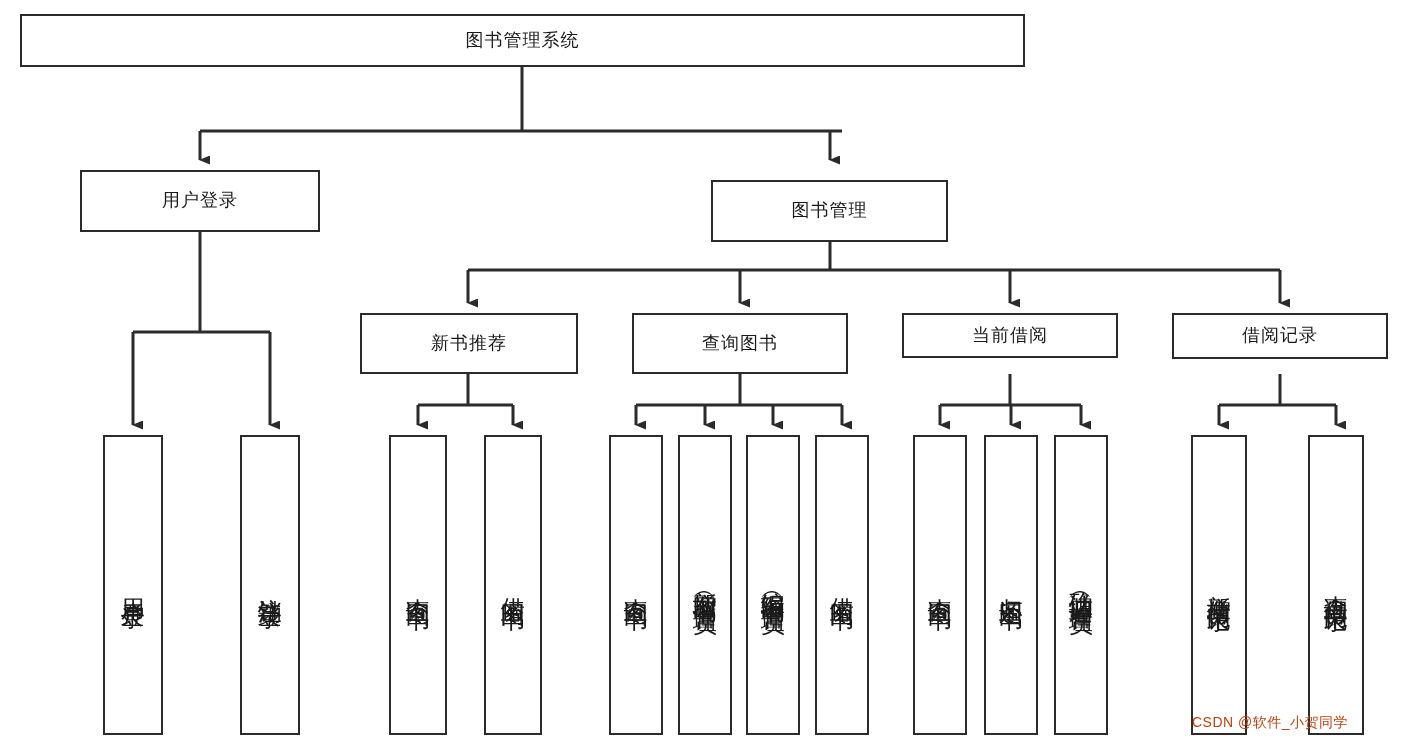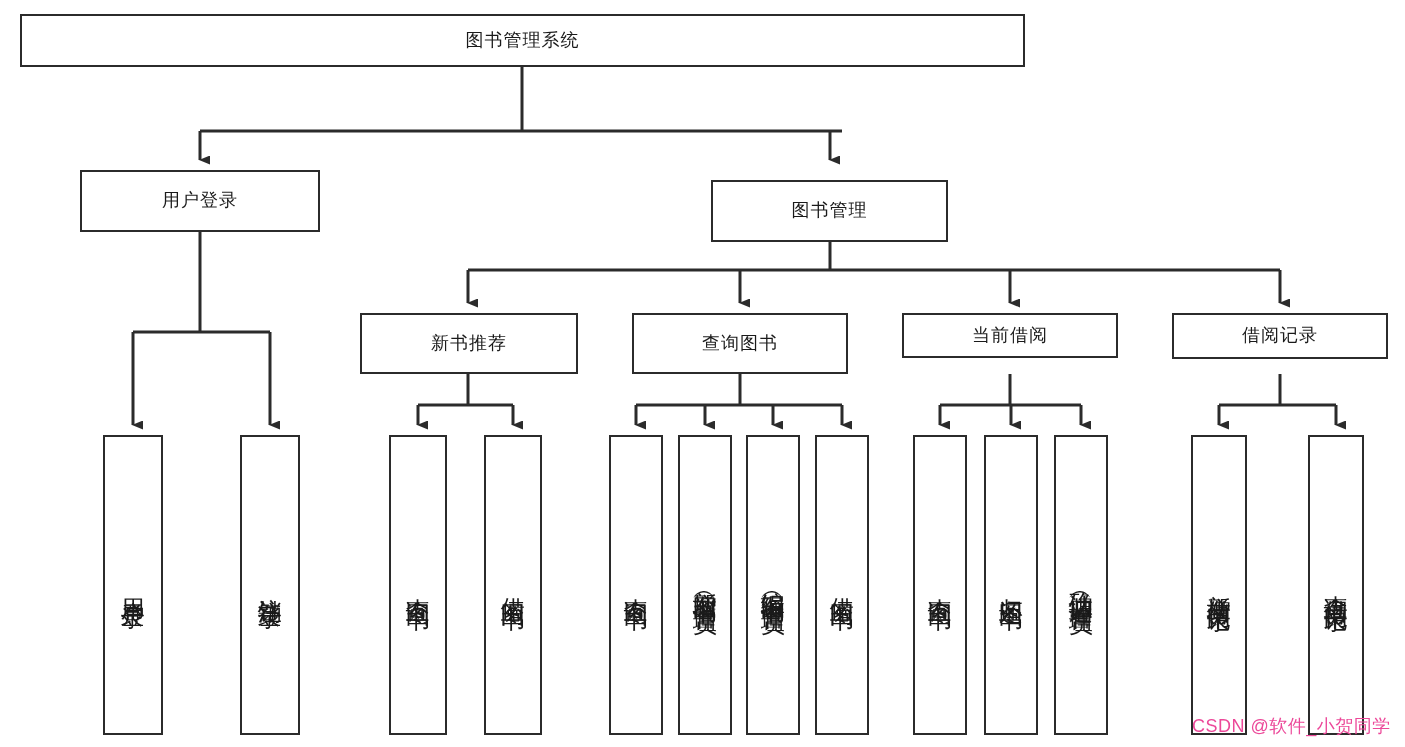--- a/index.html
+++ b/index.html
@@ -54,22 +54,22 @@
     text-orientation: upright;
     display: block;
     text-align: center;
   }
   .node .htext {
     display: block;
     text-align: center;
   }
   .watermark {
     position: absolute;
-    font-size: 18px;
-    color: #ec4899;
+    font-size: 14px;
+    color: #c2410c;
     letter-spacing: 0.5px;
     white-space: nowrap;
     user-select: none;
   }
 </style>
 </head>
 <body>
 
 <div id="canvas">
 

